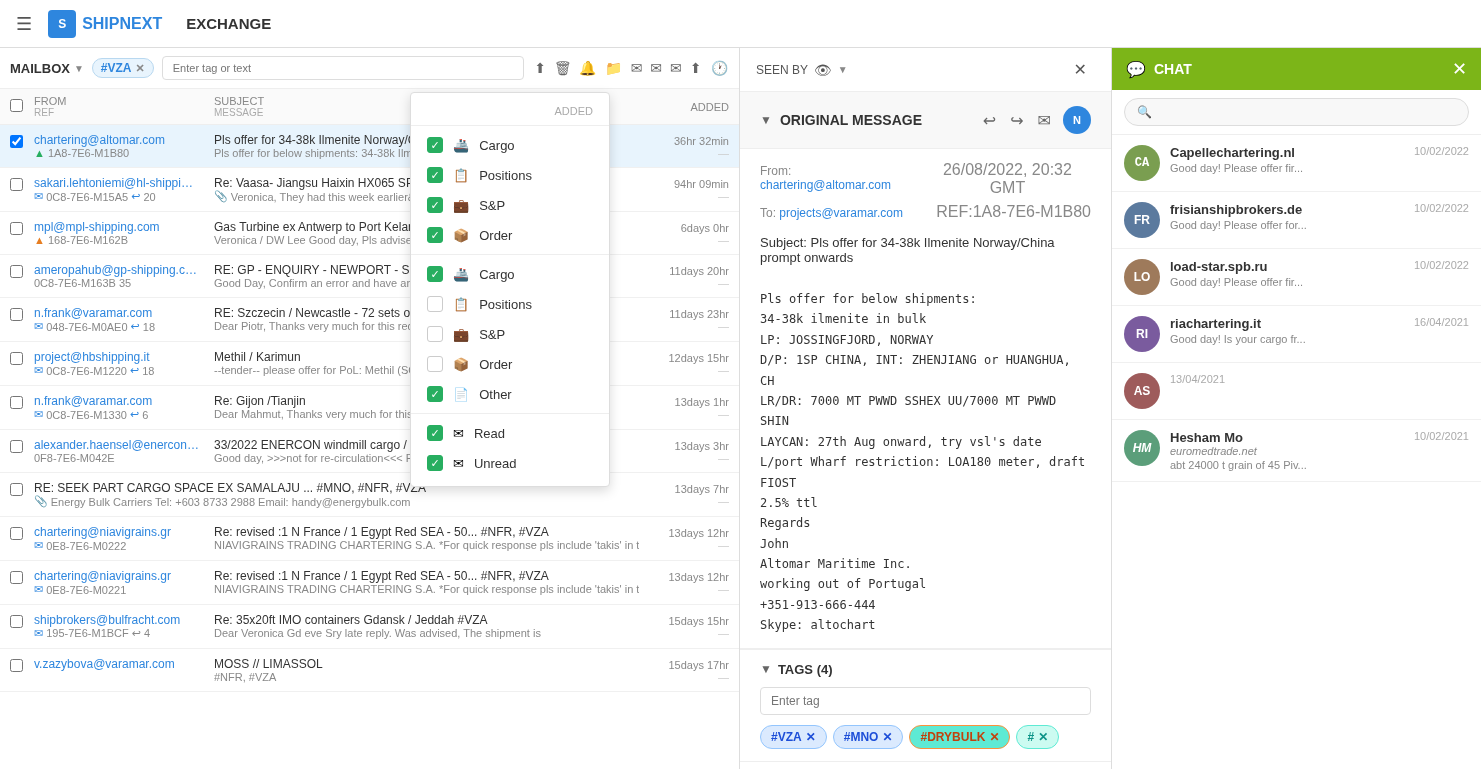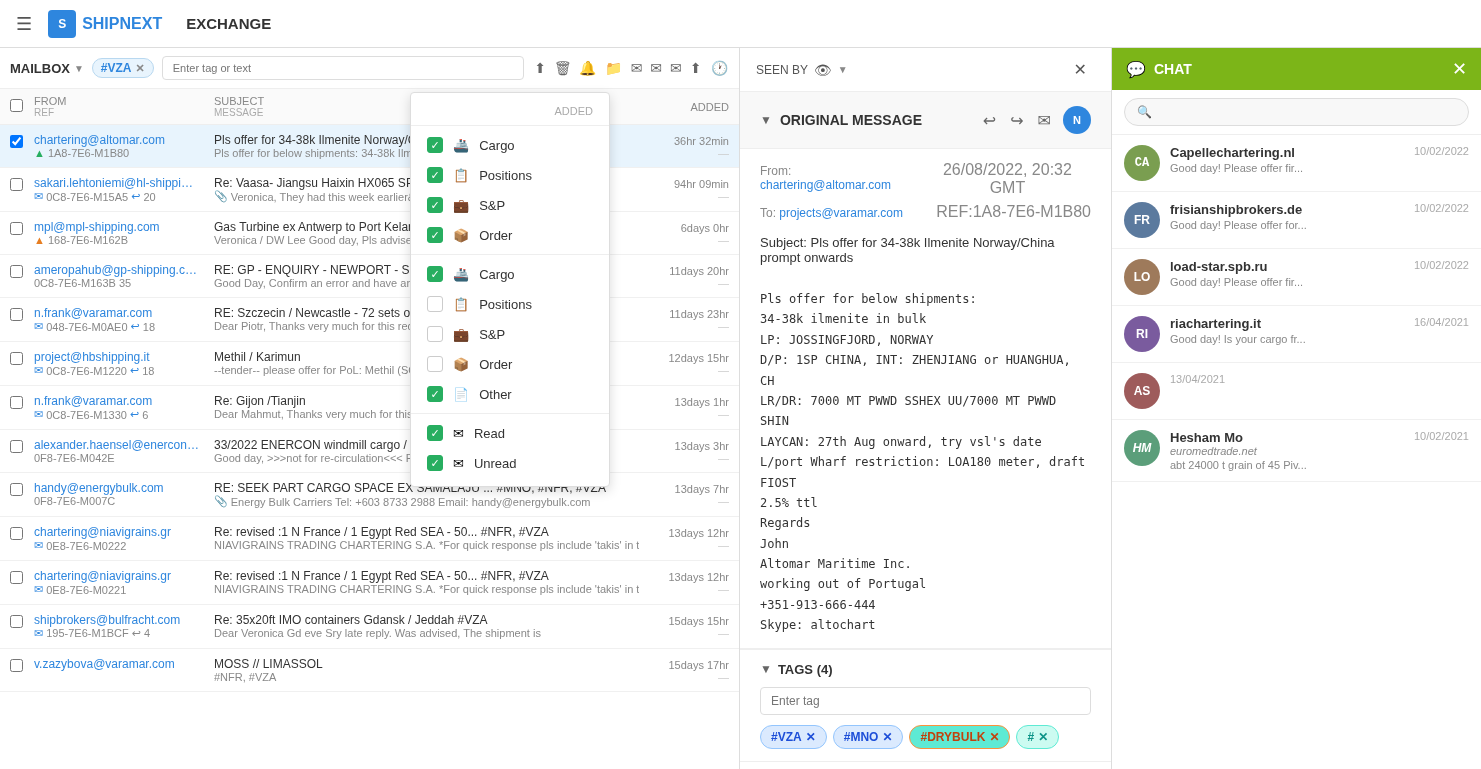--- a/index.html
+++ b/index.html
@@ -315,24 +315,20 @@
         </div>
         <div class="mail-right">
           <div class="mail-subject">33/2022 ENERCON windmill cargo / france</div>
           <div class="mail-preview">Good day, &gt;&gt;&gt;not for re-circulation&lt;&lt;&lt; Ple...</div>
         </div>
         <div class="mail-time">13days 3hr<br><span class="mail-dash">—</span></div>
       </div>
 
       <div class="mail-row">
         <div class="mail-check"><input type="checkbox" style=""></div>
-        <div class="mail-left">
-          <div class="mail-from">handy@energybulk.com</div>
-          <div class="mail-ref">0F8-7E6-M007C</div>
-        </div>
         <div class="mail-right">
           <div class="mail-subject">RE: SEEK PART CARGO SPACE EX SAMALAJU ... #MNO, #NFR, #VZA</div>
           <div class="mail-preview"><span class="attach-icon">📎</span> Energy Bulk Carriers Tel: +603 8733 2988 Email: handy@energybulk.com</div>
         </div>
         <div class="mail-time">13days 7hr<br><span class="mail-dash">—</span></div>
       </div>
 
       <div class="mail-row">
         <div class="mail-check"><input type="checkbox" style=""></div>
         <div class="mail-left">

